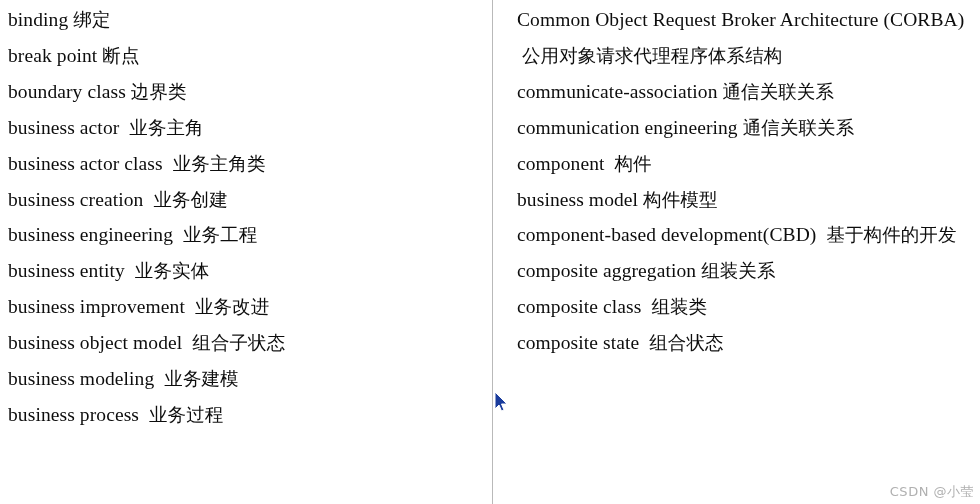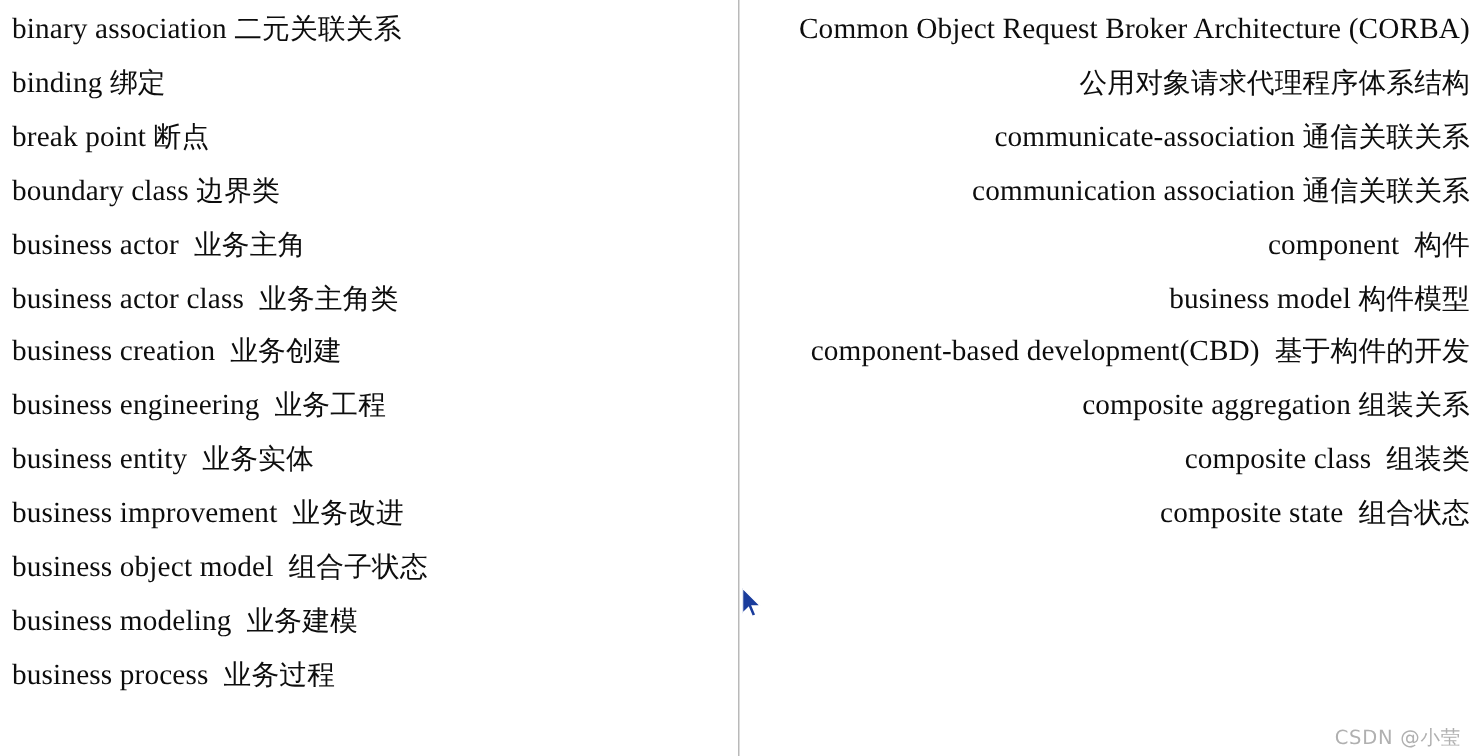--- a/index.html
+++ b/index.html
@@ -27,21 +27,20 @@
     position: relative;
     padding-top: 2px;
   }
   .col-left {
     width: 495px;
     padding-left: 8px;
   }
   .col-right {
     width: 485px;
     padding-left: 22px;
-    text-align: right;
   }
   .divider {
     position: absolute;
     left: 492px;
     top: 0;
     width: 1px;
     height: 504px;
     background: #b9b9b9;
   }
   .entry {
@@ -75,41 +74,40 @@
     letter-spacing: 0.5px;
     margin-left: 24px;
   }
 </style>
 </head>
 <body>
 
 <div class="page">
 
   <div class="column col-left">
-    <div class="entry"><span>binary association</span> <span class="zh">二元关联关系</span></div>
     <div class="entry"><span>binding</span> <span class="zh">绑定</span></div>
     <div class="entry"><span>break point</span> <span class="zh">断点</span></div>
     <div class="entry"><span>boundary class</span> <span class="zh">边界类</span></div>
     <div class="entry"><span>business actor</span> &nbsp;<span class="zh">业务主角</span></div>
     <div class="entry"><span>business actor class</span> &nbsp;<span class="zh">业务主角类</span></div>
     <div class="entry"><span>business creation</span> &nbsp;<span class="zh">业务创建</span></div>
     <div class="entry"><span>business engineering</span> &nbsp;<span class="zh">业务工程</span></div>
     <div class="entry"><span>business entity</span> &nbsp;<span class="zh">业务实体</span></div>
     <div class="entry"><span>business improvement</span> &nbsp;<span class="zh">业务改进</span></div>
     <div class="entry"><span>business object model</span> &nbsp;<span class="zh">组合子状态</span></div>
     <div class="entry"><span>business modeling</span> &nbsp;<span class="zh">业务建模</span></div>
     <div class="entry"><span>business process</span> &nbsp;<span class="zh">业务过程</span></div>
   </div>
 
   <div class="divider"></div>
 
   <div class="column col-right">
     <div class="entry wrap"><span>Common Object Request Broker Architecture (CORBA)</span> &nbsp;<span class="zh">公用对象请求代理程序体系结构</span></div>
     <div class="entry"><span>communicate-association</span> <span class="zh">通信关联关系</span></div>
-    <div class="entry"><span>communication association</span> <span class="zh">通信关联关系</span></div>
+    <div class="entry"><span>communication engineering</span> <span class="zh">通信关联关系</span></div>
     <div class="entry"><span>component</span> &nbsp;<span class="zh">构件</span></div>
     <div class="entry"><span>business model</span> <span class="zh">构件模型</span></div>
     <div class="entry wrap"><span>component-based development(CBD)</span> &nbsp;<span class="zh">基于构件的开发</span></div>
     <div class="entry"><span>composite aggregation</span> <span class="zh">组装关系</span></div>
     <div class="entry"><span>composite class</span> &nbsp;<span class="zh">组装类</span></div>
     <div class="entry"><span>composite state</span> &nbsp;<span class="zh">组合状态</span></div>
   </div>
 
   <div class="cursor">
     <svg width="14" height="20" viewBox="0 0 14 20">

